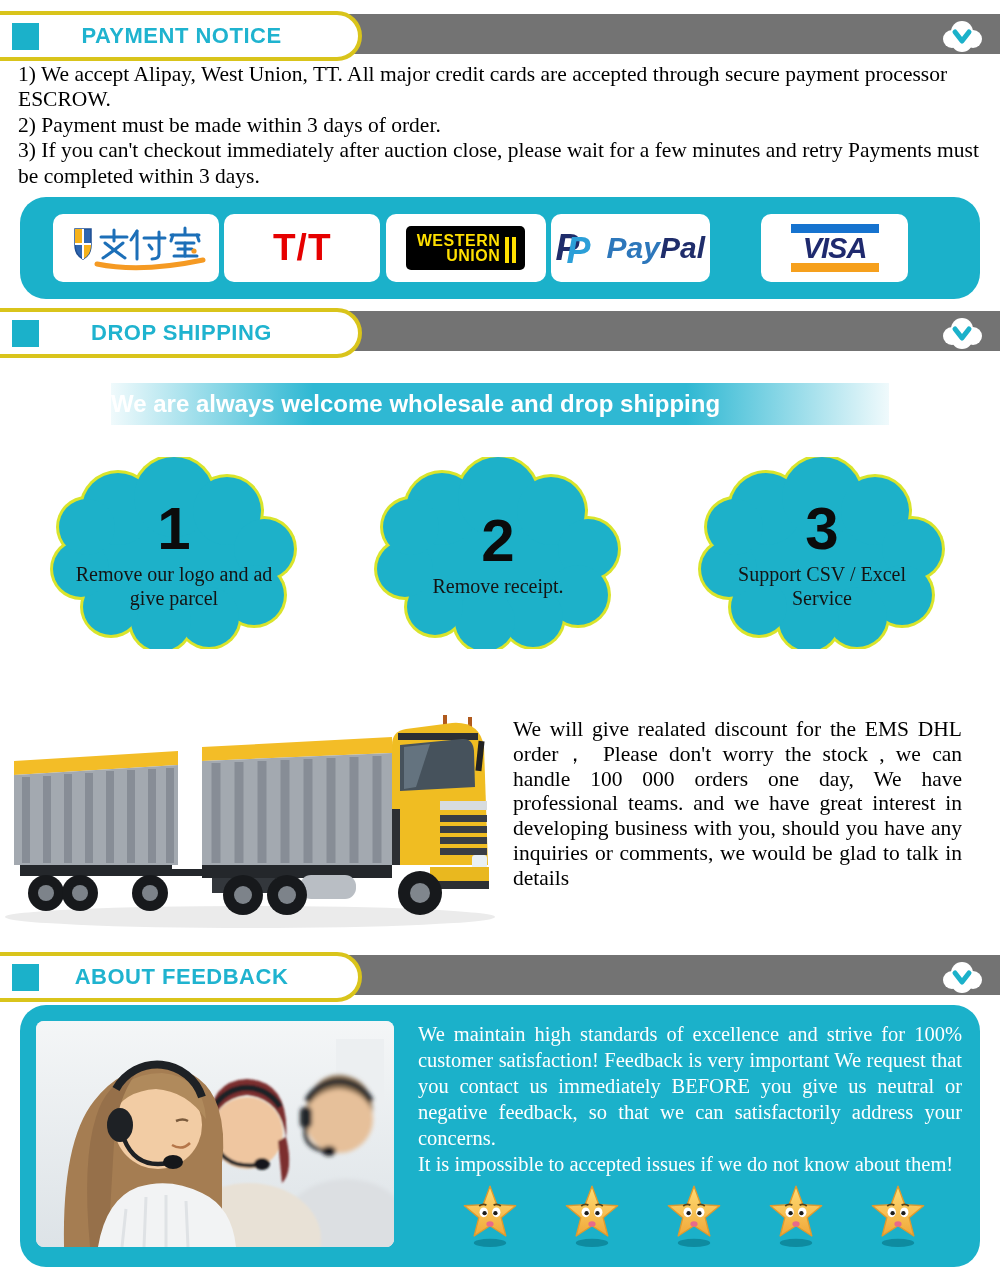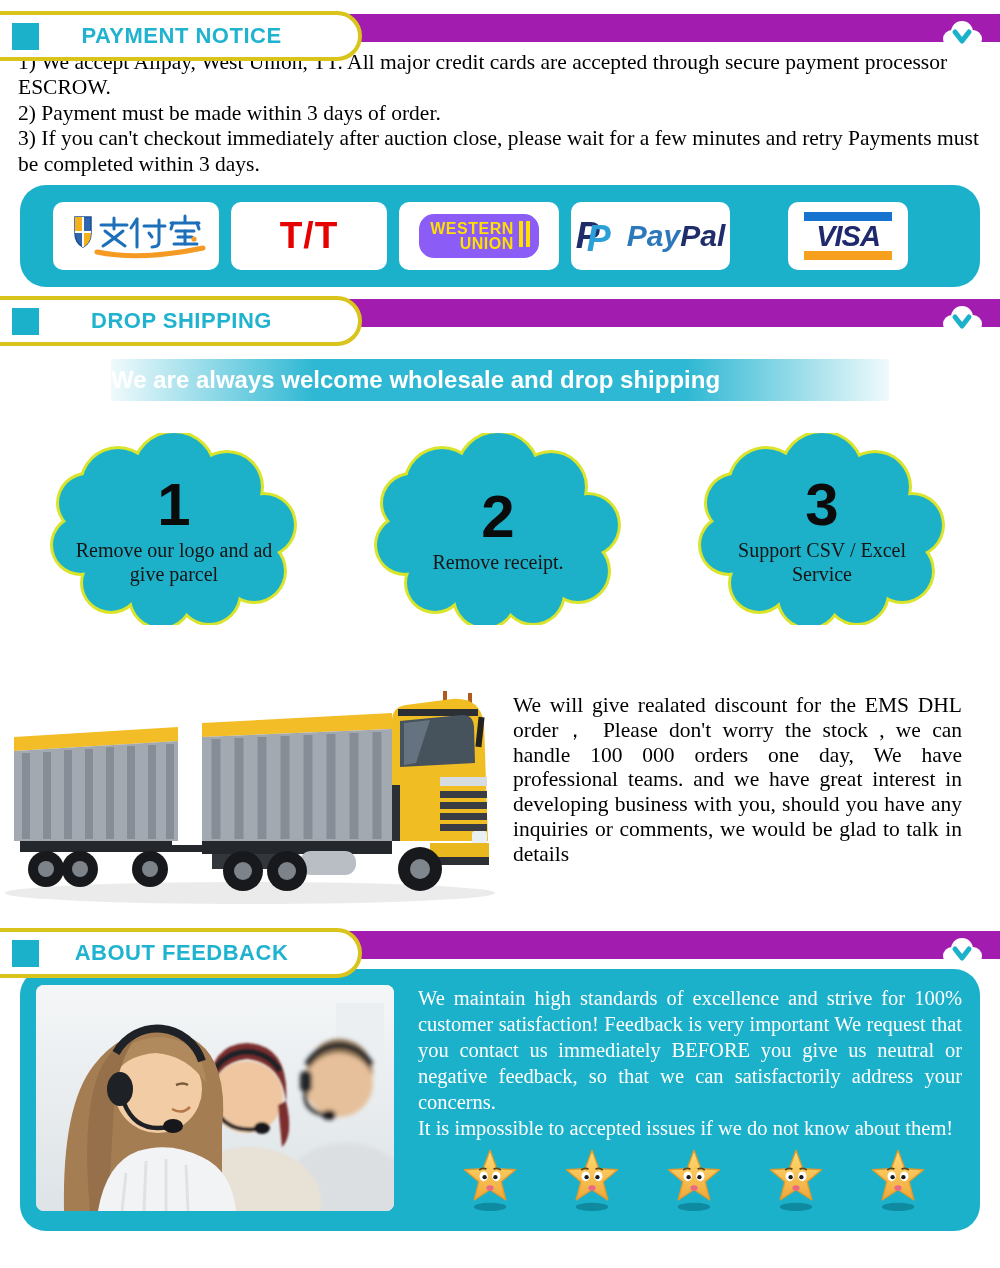--- a/index.html
+++ b/index.html
@@ -1,36 +1,36 @@
 <!DOCTYPE html>
 <html><head>
 <meta charset="utf-8">
 <style>
   html,body{margin:0;padding:0;background:#fff;}
   .page{position:relative;width:1000px;height:1268px;background:#fff;overflow:hidden;
         font-family:"Liberation Sans",sans-serif;}
   
-  .sec-bar{position:relative;height:28px;background:#a21caf;margin-top:14px;}
+  .sec-bar{position:relative;height:40px;background:#737373;margin-top:14px;}
   .pill{position:absolute;left:-6px;top:-3px;height:42px;width:360px;background:#fff;
         border:4px solid #d9c41b;border-radius:0 26px 26px 0;display:flex;align-items:center;}
   .pill-sq{width:27px;height:27px;background:#1bb1ca;margin-left:14px;flex:0 0 auto;}
   .pill-title{flex:1;text-align:center;color:#1fb3cf;font-weight:bold;font-size:22px;
         letter-spacing:.5px;padding-right:34px;}
   .bar-icon{position:absolute;right:16px;top:6px;width:44px;height:32px;cursor:pointer;}
   
   .notice-text{margin:8px 18px 0;font-family:"Liberation Serif",serif;font-size:21.5px;
         line-height:25.4px;color:#000;}
   .pay-box{margin:8px 20px 0;height:102px;background:#1bb1ca;border-radius:26px;
         display:flex;align-items:center;justify-content:space-between;padding:0 72px 0 33px;}
   .pay-card{background:#fff;border-radius:10px;height:68px;display:flex;align-items:center;
         justify-content:center;}
   .card-alipay{width:166px;} .card-tt{width:156px;} .card-wu{width:160px;}
-  .card-paypal{width:159px;} .card-visa{width:120px;margin-left:46px;}
+  .card-paypal{width:159px;} .card-visa{width:147px;margin-left:46px;}
   .tt-label{color:#e60000;font-weight:bold;font-size:37px;letter-spacing:1px;}
-  .wu-box{background:#8b5cf6;border-radius:15px;padding:7px 9px 7px 11px;display:flex;align-items:flex-start;}
+  .wu-box{background:#000000;border-radius:5px;padding:7px 9px 7px 11px;display:flex;align-items:flex-end;}
   .wu-lines{color:#ffdf00;font-weight:bold;font-size:16px;line-height:15px;text-align:right;
         letter-spacing:.5px;}
   .wu-bars{display:flex;margin-left:5px;gap:3px;}
   .wu-bars i{display:block;width:4px;height:26px;background:#ffdf00;}
   .pp-mark{font-style:italic;font-weight:900;font-size:36px;display:inline-block;text-align:center;}
   .pp-back{color:#1f2d6b;} .pp-front{color:#2b9fd8;margin-left:-13px;position:relative;top:3px;}
   .pp-word{font-style:italic;font-weight:800;font-size:30px;margin-left:16px;}
   .pp-pay{color:#2d77bb;} .pp-pal{color:#1f2d6b;}
   .visa-inner{width:88px;display:flex;flex-direction:column;align-items:center;}
   .visa-bar-top{width:100%;height:9px;background:#1673cf;}

